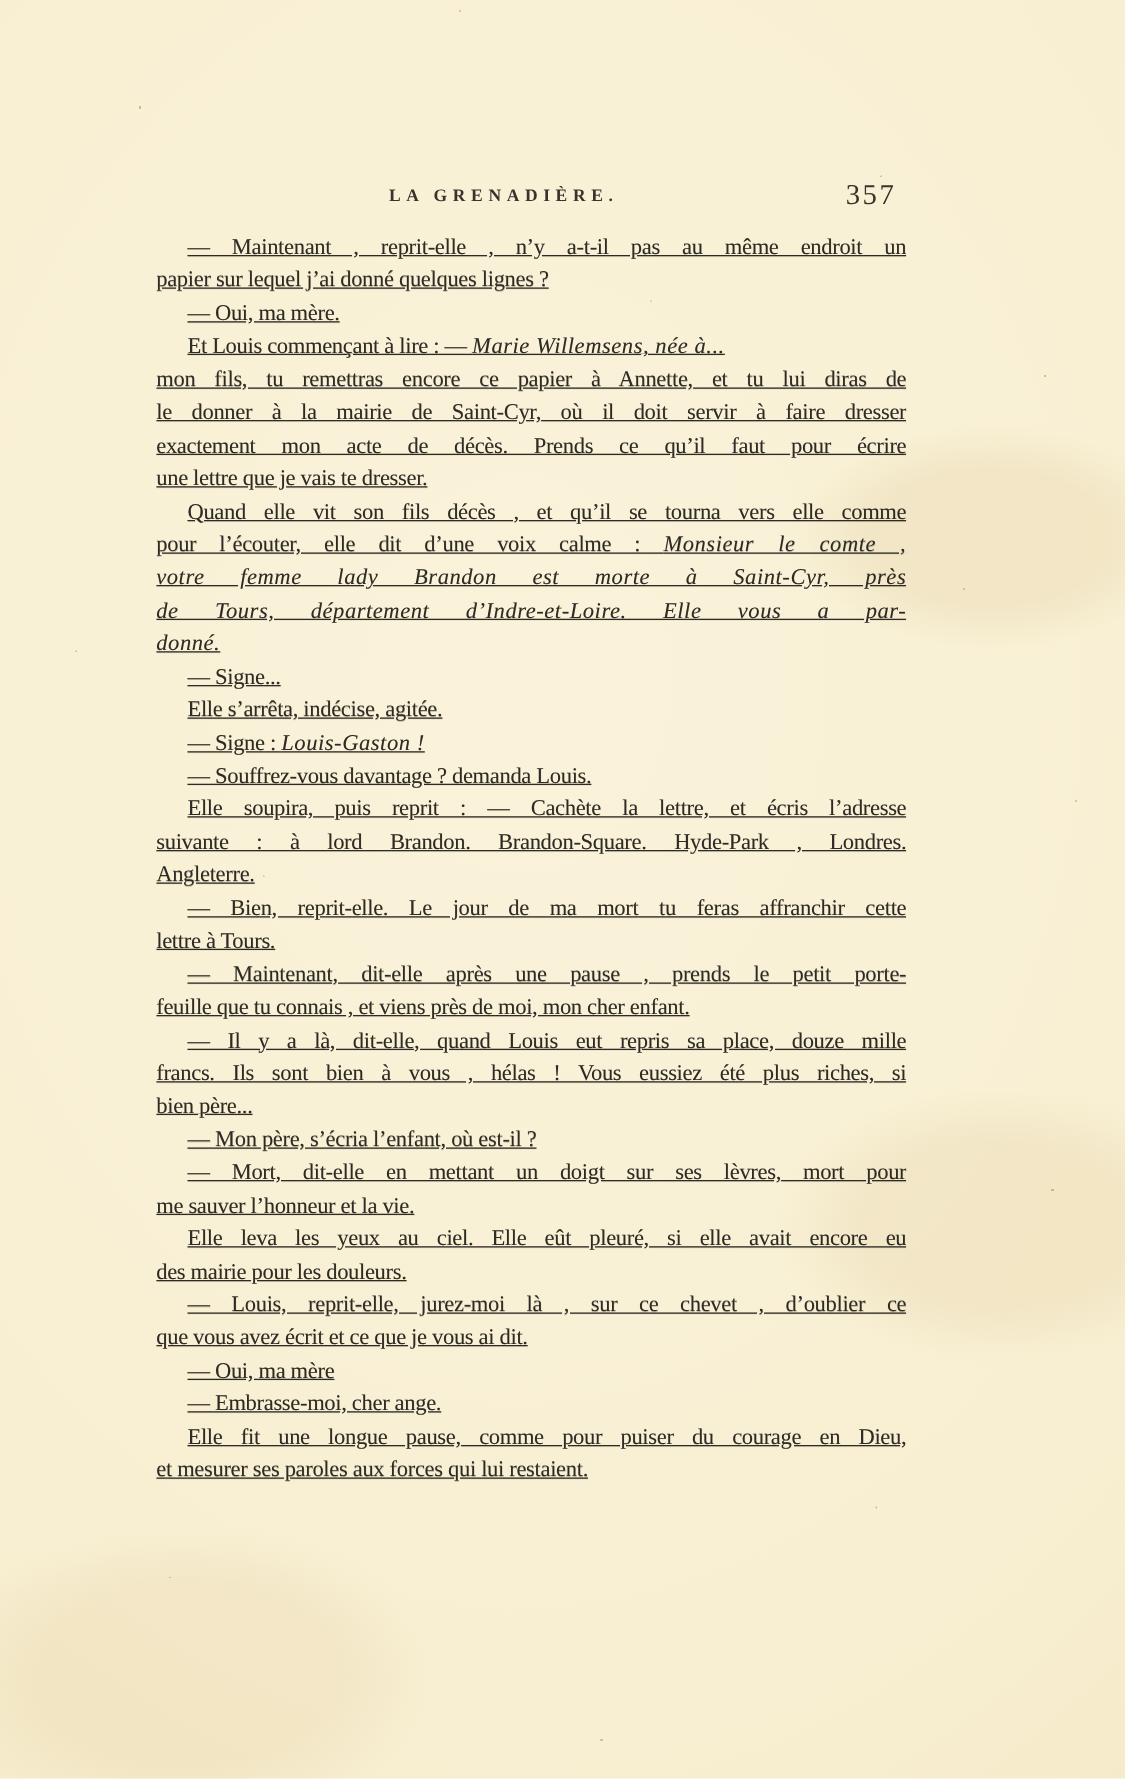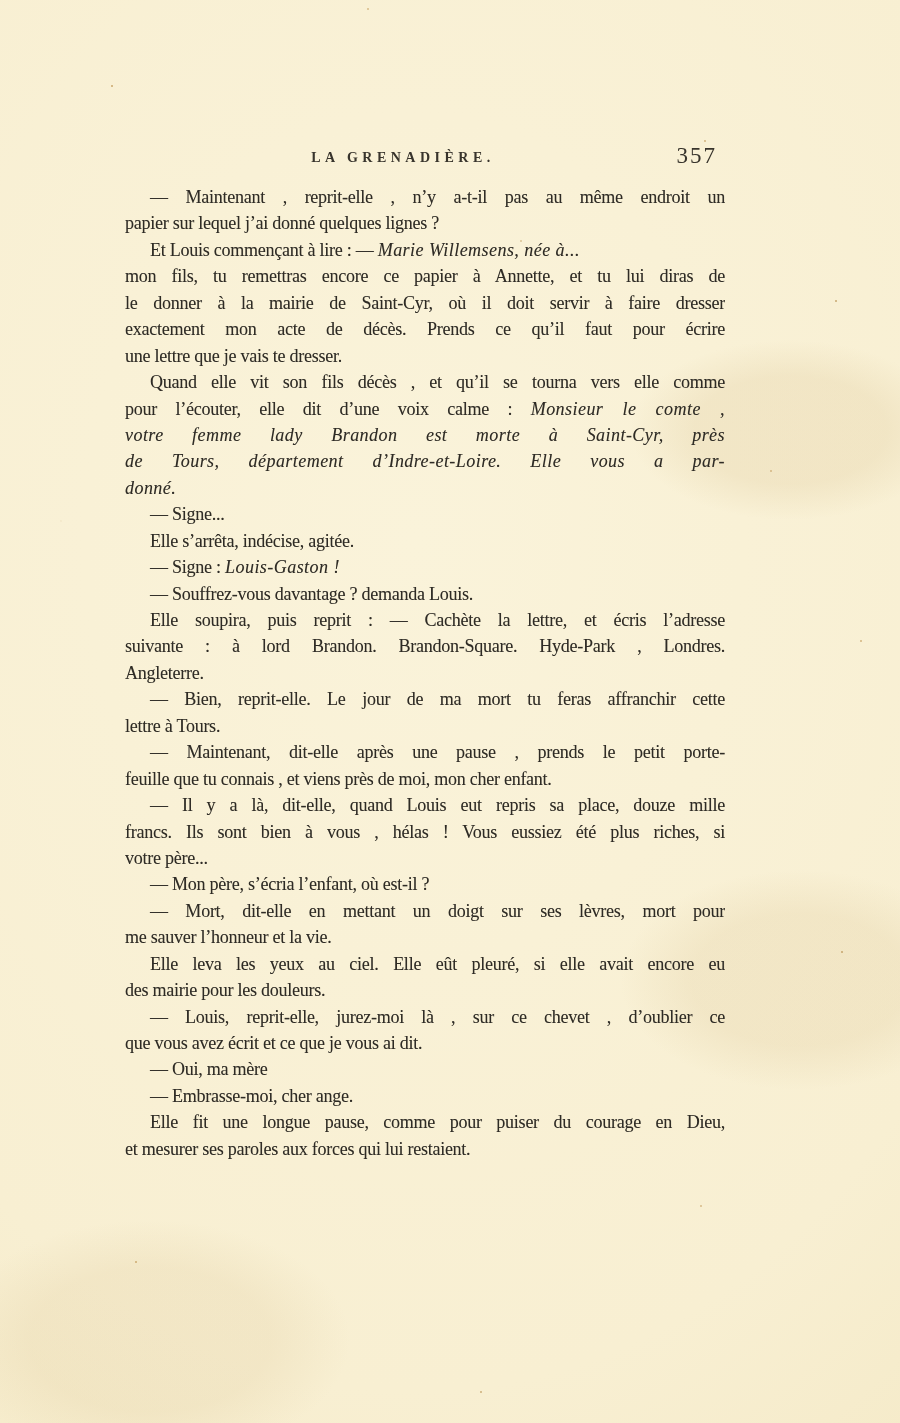--- a/index.html
+++ b/index.html
@@ -73,20 +73,21 @@
     letter-spacing: -0.25px;
     text-shadow: 0.2px 0.2px 0 rgba(46,43,37,.28);
   }
   .para { margin: 0; }
   .line {
     line-height: 26.45px;
     height: 26.45px;
     text-align: justify;
     text-align-last: justify;
     white-space: nowrap;
+    text-decoration: underline;
   }
   .line.last {
     text-align-last: left;
   }
   .line.first {
     text-indent: 25px;
   }
   .line em {
     font-style: italic;
     letter-spacing: 0.45px;
@@ -97,20 +98,23 @@
 
 <div class="page">
   <div class="header">
     <div class="running-title">LA GRENADIÈRE.</div>
     <div class="page-number">357</div>
   </div>
   <div class="body-text">
       <div class="para">
         <div class="line first"><span>— Maintenant , reprit-elle , n’y a-t-il pas au même endroit un</span></div>
         <div class="line last"><span>papier sur lequel j’ai donné quelques lignes ?</span></div>
+      </div>
+      <div class="para">
+        <div class="line first last"><span>— Oui, ma mère.</span></div>
       </div>
       <div class="para">
         <div class="line first last"><span>Et Louis commençant à lire : — </span><em>Marie Willemsens, née à...</em></div>
       </div>
       <div class="para">
         <div class="line"><span>mon fils, tu remettras encore ce papier à Annette, et tu lui diras de</span></div>
         <div class="line"><span>le donner à la mairie de Saint-Cyr, où il doit servir à faire dresser</span></div>
         <div class="line"><span>exactement mon acte de décès. Prends ce qu’il faut pour écrire</span></div>
         <div class="line last"><span>une lettre que je vais te dresser.</span></div>
       </div>
@@ -142,21 +146,21 @@
         <div class="line first"><span>— Bien, reprit-elle. Le jour de ma mort tu feras affranchir cette</span></div>
         <div class="line last"><span>lettre à Tours.</span></div>
       </div>
       <div class="para">
         <div class="line first"><span>— Maintenant, dit-elle après une pause , prends le petit porte-</span></div>
         <div class="line last"><span>feuille que tu connais , et viens près de moi, mon cher enfant.</span></div>
       </div>
       <div class="para">
         <div class="line first"><span>— Il y a là, dit-elle, quand Louis eut repris sa place, douze mille</span></div>
         <div class="line"><span>francs. Ils sont bien à vous , hélas ! Vous eussiez été plus riches, si</span></div>
-        <div class="line last"><span>votre père...</span></div>
+        <div class="line last"><span>bien père...</span></div>
       </div>
       <div class="para">
         <div class="line first last"><span>— Mon père, s’écria l’enfant, où est-il ?</span></div>
       </div>
       <div class="para">
         <div class="line first"><span>— Mort, dit-elle en mettant un doigt sur ses lèvres, mort pour</span></div>
         <div class="line last"><span>me sauver l’honneur et la vie.</span></div>
       </div>
       <div class="para">
         <div class="line first"><span>Elle leva les yeux au ciel. Elle eût pleuré, si elle avait encore eu</span></div>

